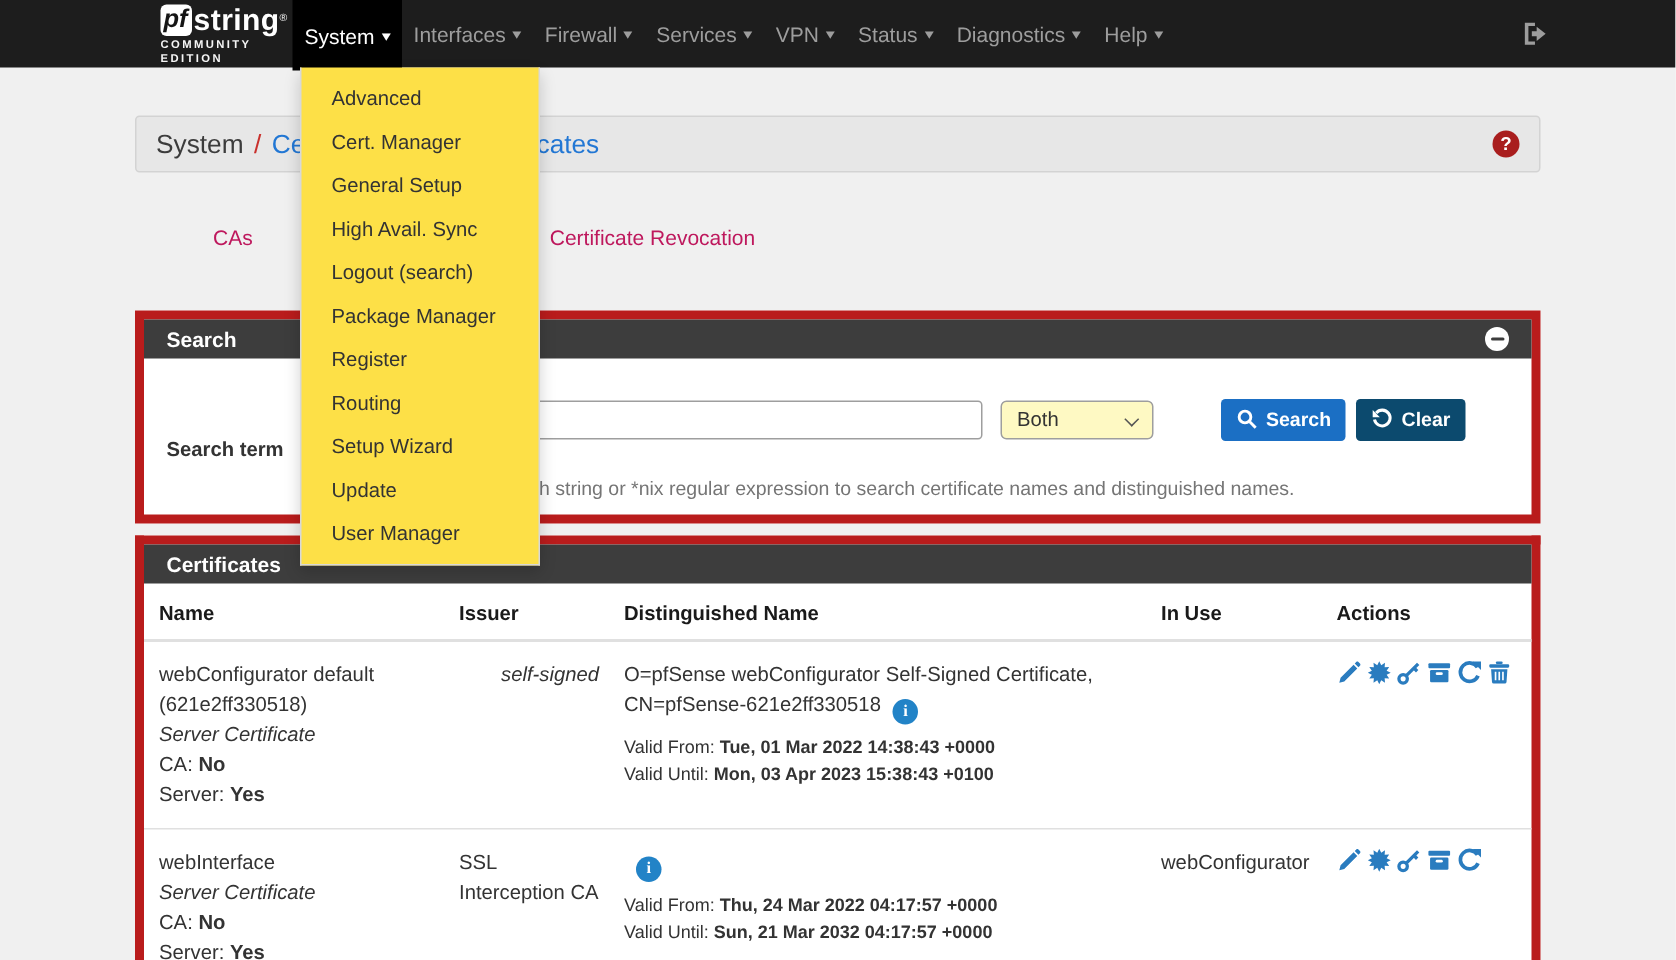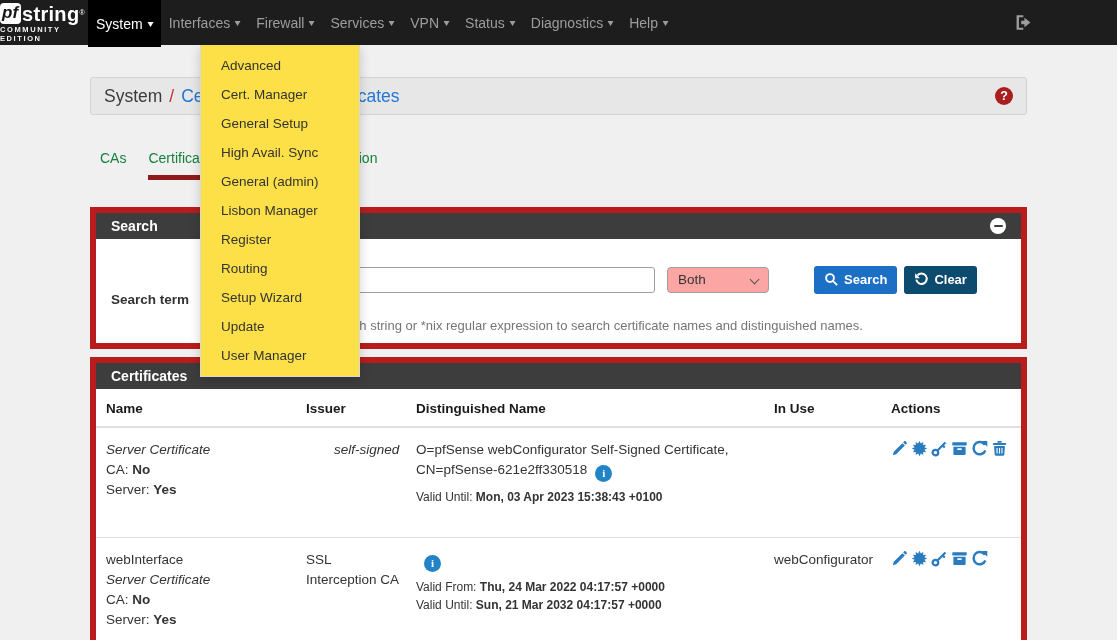--- a/index.html
+++ b/index.html
@@ -1,21 +1,21 @@
 <!DOCTYPE html>
 <html><head>
 <meta charset="utf-8">
 <style>
   * { margin:0; padding:0; box-sizing:border-box; }
   html,body { width:1117px; height:640px; overflow:hidden; background:#f0f0f0;
               font-family:"Liberation Sans", sans-serif; color:#333; }
 
   
   .navbar { position:relative; height:45px; background:#1d1d1d; display:flex;
-            align-items:stretch; z-index:40; }
+            align-items:stretch; padding-left:107px; z-index:40; }
   .brand { display:flex; flex-direction:column; justify-content:center; width:88px;
            margin-right:0; cursor:pointer; }
   .logo-row { display:flex; align-items:center; line-height:20px; }
   .logo-pf { background:#fff; color:#151515; font-style:italic; font-weight:bold;
              font-size:17px; border-radius:4px; padding:0 3px 1px 2px; margin-right:1px; }
   .logo-sense { color:#fff; font-weight:bold; font-size:20px; letter-spacing:.3px; }
   .logo-reg { color:#fff; font-size:7px; align-self:flex-end; margin-bottom:2px; }
   .edition { color:#f5f5f5; font-size:7.5px; font-weight:bold; letter-spacing:1.6px; margin-top:0; }
   .nav-items { display:flex; align-items:stretch; }
   .nav-item { display:flex; align-items:center; padding:0 8px; color:#9d9d9d;
@@ -43,41 +43,41 @@
   .crumb-root { color:#3c3c3c; }
   .crumb-sep { color:#c9302c; margin:0 7px; }
   .crumb-link { color:#2277d4; cursor:pointer; }
   .help-circle { margin-left:auto; width:18px; height:18px; border-radius:50%;
                  background:#a91e1e; color:#fff; display:flex; align-items:center;
                  justify-content:center; cursor:pointer; }
   .help-circle::after { content:"?"; font-size:12.5px; font-weight:bold; }
 
   
   .tabs { margin-top:35px; display:flex; gap:22px; padding:0 10px; font-size:14px; }
-  .tab { color:#15803d; padding-bottom:9px; cursor:pointer; }
+  .tab { color:#be185d; padding-bottom:9px; cursor:pointer;margin-left:42px; }
   .tab.active { border-bottom:5px solid #8f1a1a; }
 
   
   .panel { border:6px solid #b91c1c; background:#fff; }
   .panel-header { background:#3d3d3d; color:#fff; height:26px; display:flex;
                   align-items:center; padding:0 15px; font-size:14px; font-weight:bold; }
   .minus-circle { margin-left:auto; width:16px; height:16px; background:#fff;
                   border-radius:50%; position:relative; cursor:pointer; }
   .minus-circle::after { content:""; position:absolute; left:3.5px; top:6.75px;
                          width:9px; height:2.5px; background:#3d3d3d; border-radius:1px; }
 
   
   .search-panel { margin-top:27px; }
   .search-body { padding:13px 15px 10px; }
   .search-row { display:flex; align-items:center; }
   .search-label { width:171px; font-size:13.5px; font-weight:bold; color:#333;margin-top:40px; }
   .search-input { width:373px; height:26px; border:1px solid #9e9e9e; border-radius:3px;
                   background:#fff; font-size:13px; padding:0 8px; outline:none; }
   .select { width:102px; height:26px; margin-left:12px; border:1px solid #9e9e9e;
-            border-radius:4px; background:#fca5a5; display:flex; align-items:center;
+            border-radius:4px; background:#fef9c3; display:flex; align-items:center;
             padding:0 10px; font-size:13.5px; color:#333; position:relative; cursor:pointer; }
   .chev { position:absolute; right:10px; top:8px; width:7px; height:7px;
           border-right:1.8px solid #555; border-bottom:1.8px solid #555;
           transform:rotate(45deg); }
   .btn-group { margin-left:45px; display:flex; gap:7px; }
   .btn { height:28px; border:none; border-radius:3px; color:#fff; font-size:13px;
          font-weight:bold; display:flex; align-items:center; gap:5px; padding:0 10px;
          cursor:pointer; font-family:"Liberation Sans", sans-serif; }
   .btn-search { background:#1b6fc4; }
   .btn-clear { background:#0c4a6e; }
@@ -163,22 +163,22 @@
           <path d="M11 5v3.2H7.6v3.6H11V15l6.3-5z"></path>
         </g>
       </svg></span>
 </div>
 
 <div class="dropdown-menu">
   <span class="dropdown-item">Advanced</span>
   <span class="dropdown-item">Cert. Manager</span>
   <span class="dropdown-item">General Setup</span>
   <span class="dropdown-item">High Avail. Sync</span>
-  <span class="dropdown-item">General (admin)</span>
-  <span class="dropdown-item">Lisbon Manager</span>
+  <span class="dropdown-item">Logout (search)</span>
+  <span class="dropdown-item">Package Manager</span>
   <span class="dropdown-item">Register</span>
   <span class="dropdown-item">Routing</span>
   <span class="dropdown-item">Setup Wizard</span>
   <span class="dropdown-item">Update</span>
   <span class="dropdown-item">User Manager</span>
 </div>
 
 <div class="container">
 
   <div class="breadcrumb-panel">
@@ -244,31 +244,33 @@
     <div class="grid thead">
       <span class="cell">Name</span>
       <span class="cell">Issuer</span>
       <span class="cell">Distinguished Name</span>
       <span class="cell">In Use</span>
       <span class="cell">Actions</span>
     </div>
 
     <div class="grid trow">
       <div class="cell">
+        <span class="cert-name">webConfigurator default (621e2ff330518)</span>
         <span class="cert-type">Server Certificate</span>
         <span class="kv"><span>CA:</span> <b>No</b></span>
         <span class="kv"><span>Server:</span> <b>Yes</b></span>
       </div>
       <div class="cell">
         <span class="issuer italic">self-signed</span>
       </div>
       <div class="cell">
         <span class="dn-text">O=pfSense webConfigurator Self-Signed Certificate,
 CN=pfSense-621e2ff330518</span><span class="info-circle"></span>
         <div class="valid">
+          <div><span>Valid From:</span> <b>Tue, 01 Mar 2022 14:38:43 +0000</b></div>
           <div><span>Valid Until:</span> <b>Mon, 03 Apr 2023 15:38:43 +0100</b></div>
         </div>
       </div>
       <div class="cell"><span></span></div>
       <div class="cell actions">
         <span class="action">
             <svg viewBox="0 0 20 20">
               <path fill="currentColor" d="M2.2 17.8l1-3.9L13.4 3.7l2.9 2.9L6.1 16.8l-3.9 1zM14.3 2.8l1.2-1.2c.5-.5 1.2-.5 1.7 0l1.2 1.2c.5.5.5 1.2 0 1.7l-1.2 1.2-2.9-2.9z"></path>
             </svg>
           </span>

